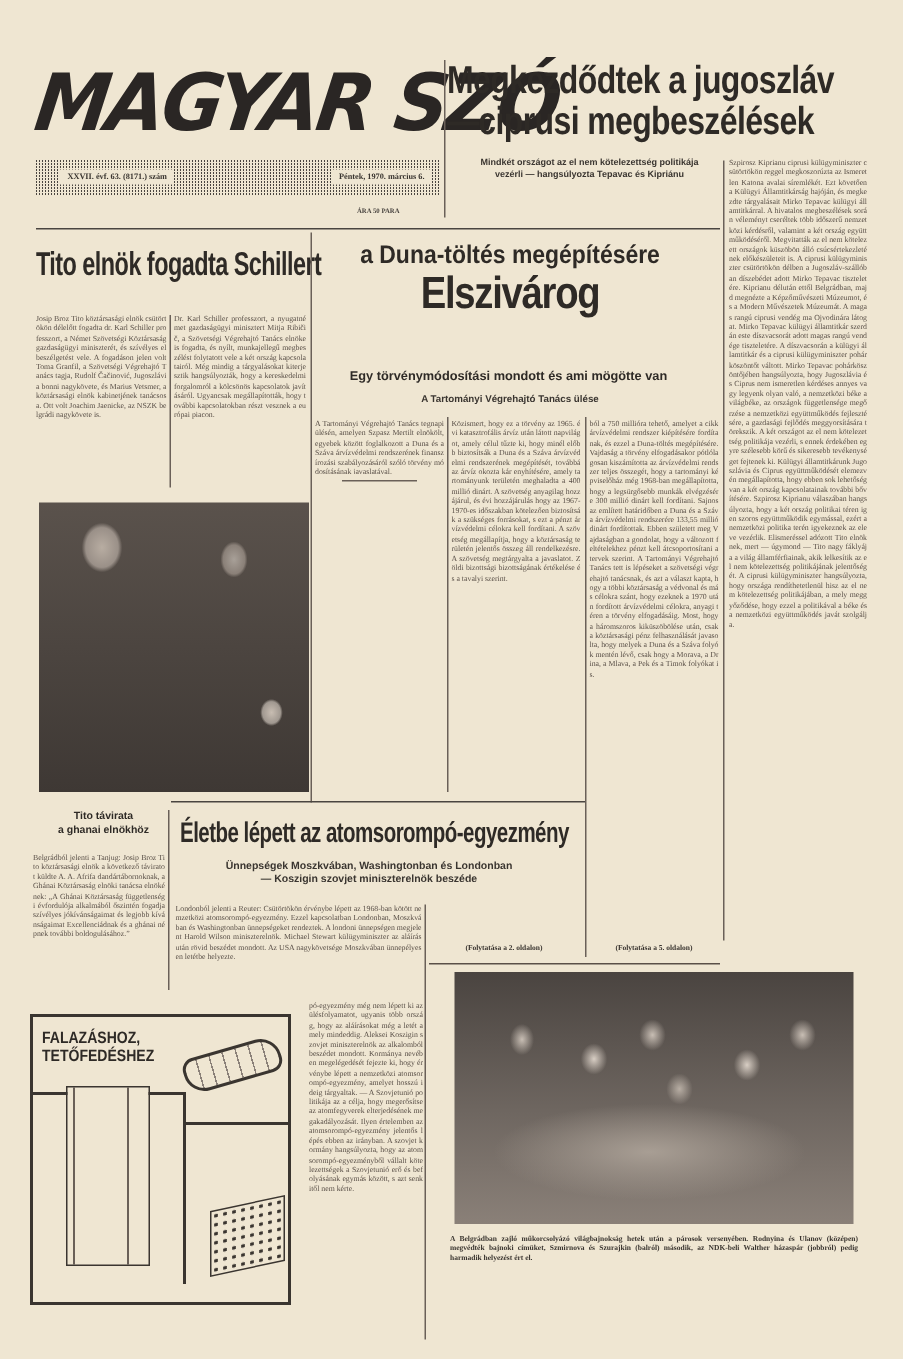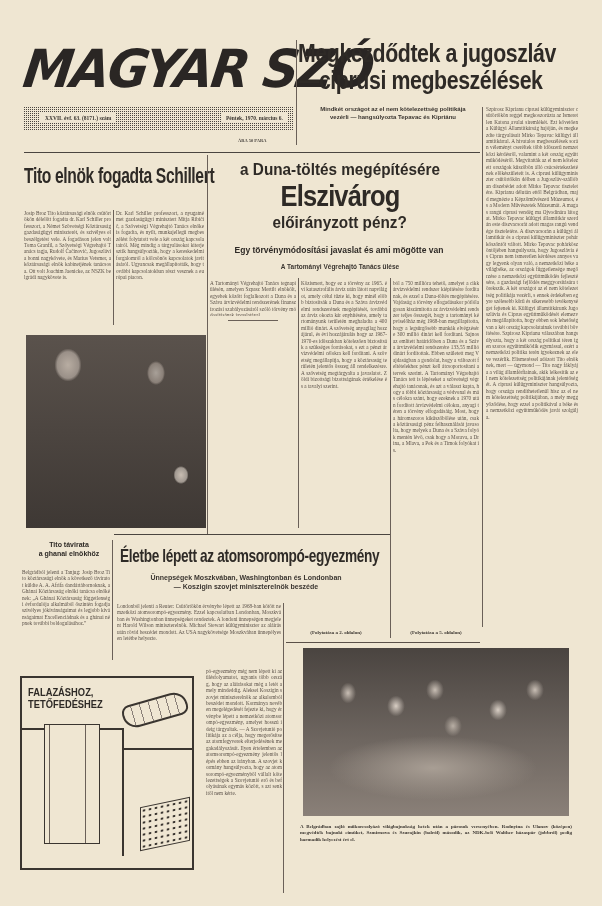--- a/index.html
+++ b/index.html
@@ -141,23 +141,22 @@
 <div class="abs body-text" style="left:24px; top:210px; width:87px; height:110px;">Josip Broz Tito köztársasági elnök csütörtökön délelőtt fogadta dr. Karl Schiller professzort, a Német Szövetségi Köztársaság gazdaságügyi miniszterét, és szívélyes elbeszélgetést vele. A fogadáson jelen volt Toma Granfil, a Szövetségi Végrehajtó Tanács tagja, Rudolf Čačinović, Jugoszlávia bonni nagykövete, és Marius Vetsmer, a köztársasági elnök kabinetjének tanácsosa. Ott volt Joachim Jaenicke, az NSZK belgrádi nagykövete is.</div>
 <div class="rule-v" style="left:113px; top:210px; height:115px;"></div>
 <div class="abs body-text" style="left:116px; top:210px; width:88px; height:110px;">Dr. Karl Schiller professzort, a nyugatnémet gazdaságügyi minisztert Mitja Ribičič, a Szövetségi Végrehajtó Tanács elnöke is fogadta, és nyílt, munkajellegű megbeszélést folytatott vele a két ország kapcsolatairól. Még mindig a tárgyalásokat kiterjesztik hangsúlyozták, hogy a kereskedelmi forgalomról a kölcsönös kapcsolatok javításáról. Ugyancsak megállapították, hogy további kapcsolatokban részt vesznek a európai piacon.</div>
 <div class="rule-v" style="left:207px; top:155px; height:380px;"></div>
 
 <div class="abs photo1"></div>
 
 <div class="abs hl-elsz">
   <div><span class="l2">a Duna-töltés megépítésére</span></div>
   <div><span class="l1">Elszivárog</span></div>
-  <div><span class="l2">előirányzott pénz?</span></div>
-</div>
-<div class="abs sub-elsz">Egy törvénymódosítási javaslat és ami mögötte van</div>
+</div>
+<div class="abs sub-elsz">Egy törvénymódosítási mondott és ami mögötte van</div>
 <div class="abs sub2-elsz">A Tartományi Végrehajtó Tanács ülése</div>
 
 <div class="abs body-text" style="left:210px; top:280px; width:86px; height:36px;">A Tartományi Végrehajtó Tanács tegnapi ülésén, amelyen Szpasz Mertilt elnökölt, egyebek között foglalkozott a Duna és a Száva árvízvédelmi rendszerének finanszírozási szabályozásáról szóló törvény módosításának javaslatával.</div>
 <div class="rule-h" style="left:228px; top:320px; width:50px; background:#6a6058;"></div>
 <div class="rule-v" style="left:298px; top:278px; height:250px;"></div>
 <div class="abs body-text" style="left:301px; top:280px; width:86px; height:246px;">Közismert, hogy ez a törvény az 1965. évi katasztrofális árvíz után látott napvilágot, amely célul tűzte ki, hogy minél előbb biztosítsák a Duna és a Száva árvízvédelmi rendszerének megépítését, továbbá az árvíz okozta kár enyhítésére, amely tartományunk területén meghaladta a 400 millió dinárt. A szövetség anyagilag hozzájárul, és évi hozzájárulás hogy az 1967-1970-es időszakban kötelezően biztosítsák a szükséges forrásokat, s ezt a pénzt árvízvédelmi célokra kell fordítani. A szövetség megállapítja, hogy a köztársaság területén jelentős összeg áll rendelkezésre. A szövetség megtárgyalta a javaslatot. Zöldi bizottsági bizottságának értékelése és a tavalyi szerint.</div>
 <div class="rule-v" style="left:390px; top:278px; height:360px;"></div>
 <div class="abs body-text" style="left:393px; top:280px; width:86px; height:346px;">ból a 750 millióra tehető, amelyet a cikk árvízvédelmi rendszer kiépítésére fordítanak, és ezzel a Duna-töltés megépítésére. Vajdaság a törvény elfogadásakor pótlólagosan kiszámította az árvízvédelmi rendszer teljes összegét, hogy a tartományi képviselőház még 1968-ban megállapította, hogy a legsürgősebb munkák elvégzésére 300 millió dinárt kell fordítani. Sajnos az említett határidőben a Duna és a Száva árvízvédelmi rendszerére 133,55 millió dinárt fordítottak. Ebben született meg Vajdaságban a gondolat, hogy a változott feltételekhez pénzt kell átcsoportosítani a tervek szerint. A Tartományi Végrehajtó Tanács tett is lépéseket a szövetségi végrehajtó tanácsnak, és azt a választ kapta, hogy a többi köztársaság a védvonal és más célokra szánt, hogy ezeknek a 1970 után fordított árvízvédelmi célokra, anyagi téren a törvény elfogadásáig. Most, hogy a háromszoros kiküszöbölése után, csak a köztársasági pénz felhasználását javasolta, hogy melyek a Duna és a Száva folyók mentén lévő, csak hogy a Morava, a Drina, a Mlava, a Pek és a Timok folyókat is.</div>
 <div class="abs caption" style="left:393px; top:630px; width:86px;">(Folytatása a 5. oldalon)</div>
 

